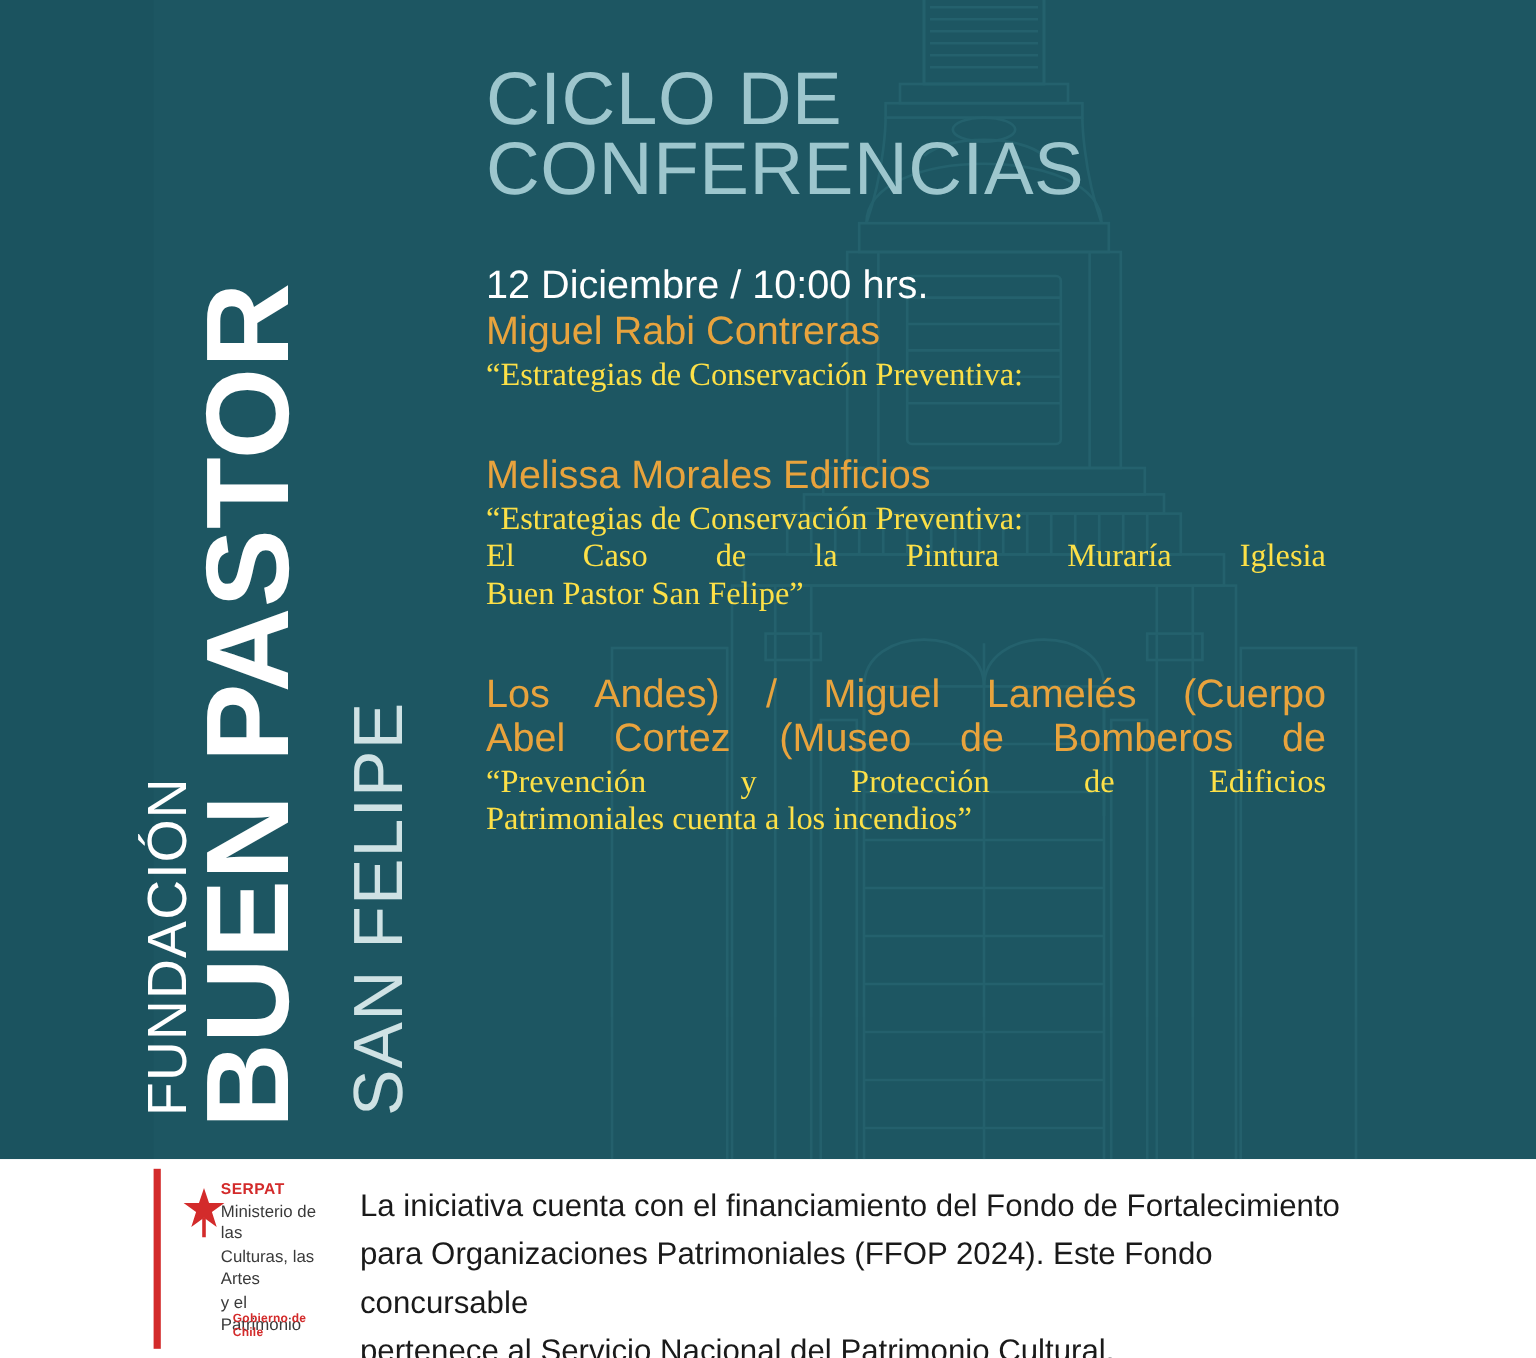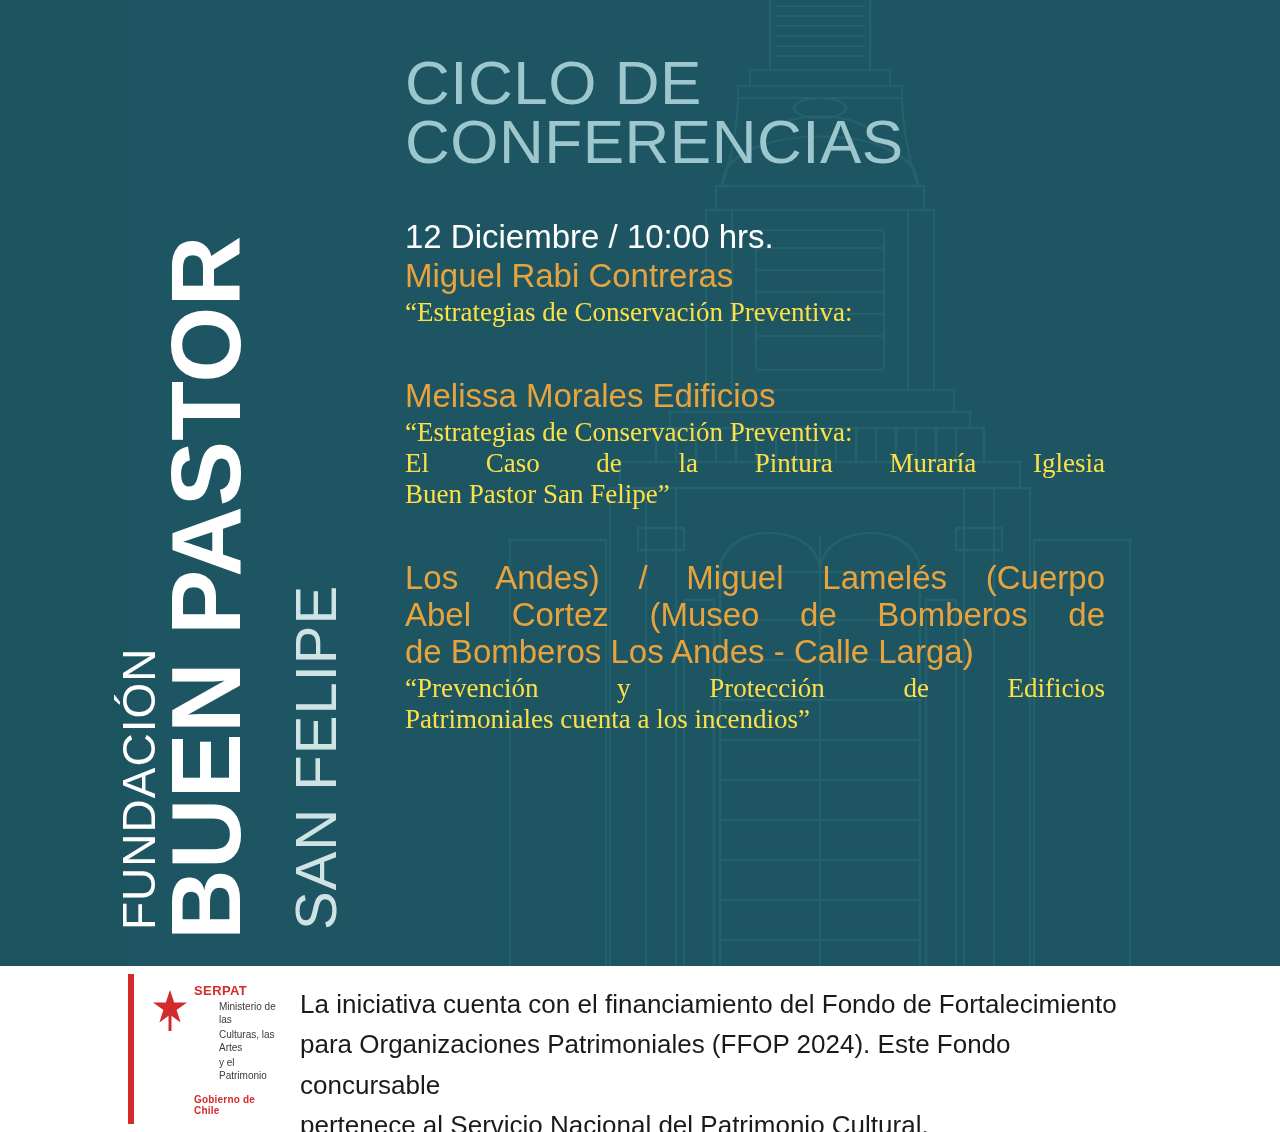--- a/index.html
+++ b/index.html
@@ -157,37 +157,36 @@
   }
   .logo-star {
     position: absolute;
     left: 16px;
     top: 14px;
     width: 40px;
     height: 44px;
   }
   .logo-text {
     position: absolute;
-    left: 60px;
+    left: 50px;
     top: 10px;
     width: 90px;
   }
   .logo-serpat {
     color: #d32b2b;
     font-size: 13px;
     font-weight: 700;
     letter-spacing: 0.4px;
     line-height: 1.1;
   }
   .logo-min {
     color: #3a3a3a;
-    font-size: 10px;
+    font-size: 14px;
     line-height: 1.25;
     margin-top: 3px;
-    margin-left: 25px;
   }
   .logo-gob {
     position: absolute;
     left: 60px;
     bottom: 8px;
     color: #d32b2b;
     font-size: 10px;
     font-weight: 700;
     letter-spacing: 0.2px;
   }
@@ -324,21 +323,20 @@
           <div class="noj">Buen Pastor San Felipe”</div>
         </div>
       </div>
 
       <div class="gap-sm"></div>
 
       <div class="block">
         <div class="speaker">
           <div style="text-align:justify; text-align-last:justify;">Los Andes) / Miguel Lamelés (Cuerpo</div>
           <div style="text-align:justify; text-align-last:justify;">Abel Cortez (Museo de Bomberos de</div>
-          <div>de Bomberos Los Andes - Calle Larga)</div>
         </div>
         <div class="talk">
           <div style="text-align:justify; text-align-last:justify;">“Prevención y Protección de Edificios</div>
           <div class="noj">Patrimoniales cuenta a los incendios”</div>
         </div>
       </div>
     </div>
   </div>
 
   <div class="footer">

